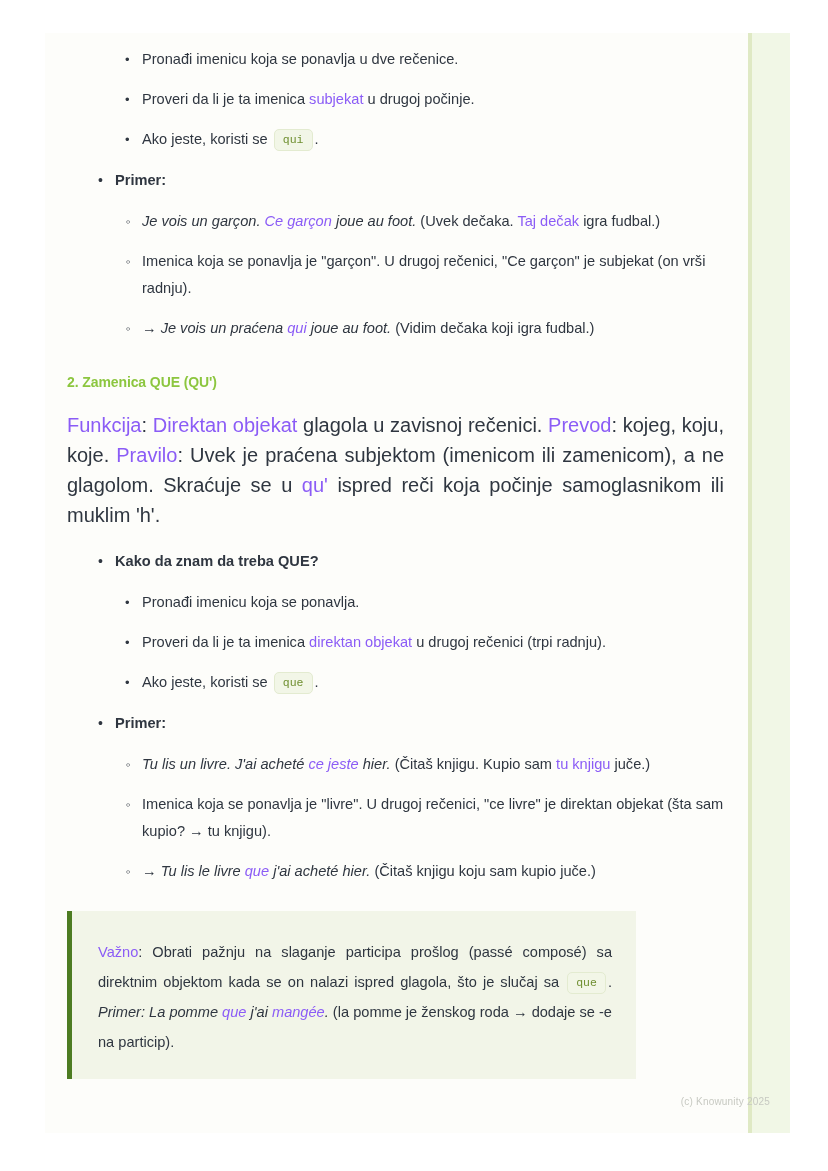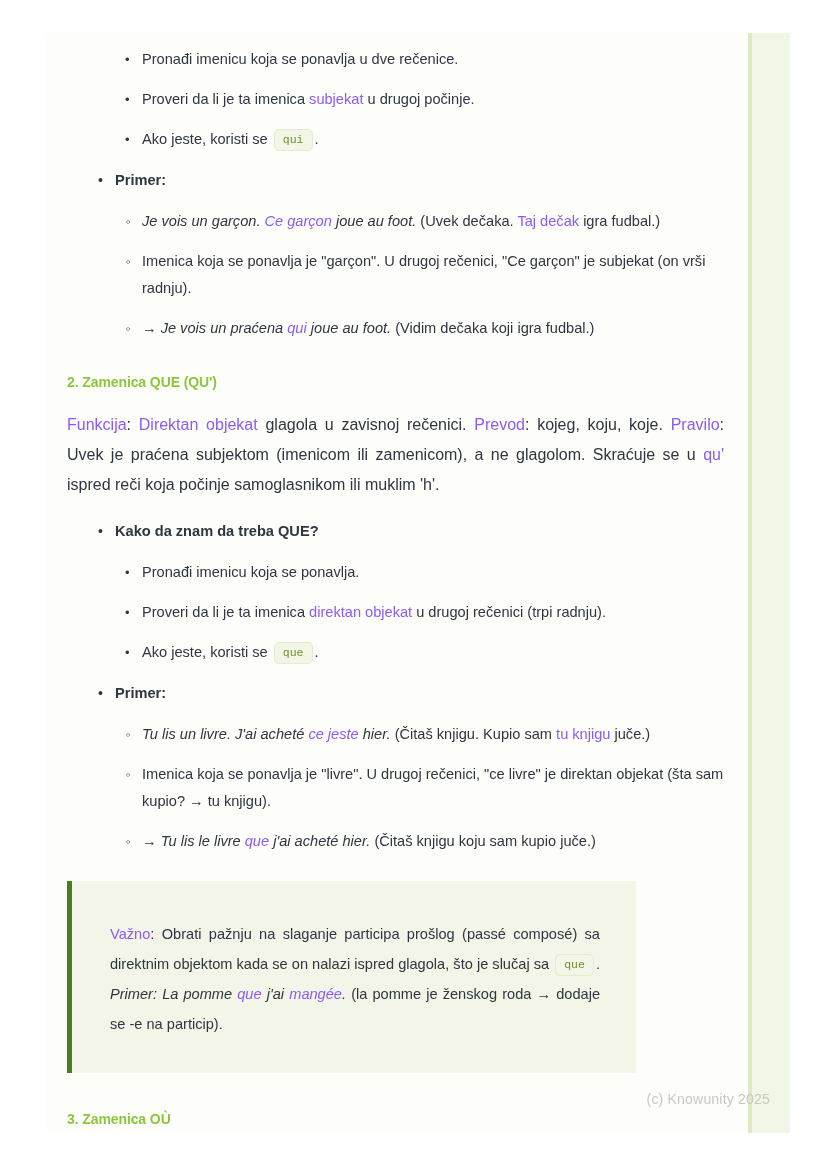--- a/index.html
+++ b/index.html
@@ -102,50 +102,50 @@
     font-size: 14px;
     font-weight: bold;
     margin: 32px 0 20px 0;
     letter-spacing: -0.1px;
   }
   #heading-ou { margin-top: 38px; }
 
   
   .para {
     color: #2f3640;
-    font-size: 16px;
+    font-size: 20px;
     line-height: 30px;
     text-align: justify;
     margin: 0 0 18px 0;
     padding-right: 2px;
   }
 
   
   .callout {
     margin: 26px 0 0 0;
     background: #f2f5e8;
     border-left: 5px solid #4d7c22;
     padding: 26px 24px 22px 26px;
     box-sizing: border-box;
     width: 569px;
   }
   .callout p {
-    margin: 12px;
+    margin: 0;
     color: #2f3640;
     font-size: 14.6px;
     line-height: 30px;
     text-align: justify;
   }
 
   
   #watermark {
     position: absolute;
     right: 20px;
     bottom: 26px;
-    font-size: 14px;
+    font-size: 10px;
     color: #c7c9c2;
     letter-spacing: 0.2px;
     white-space: nowrap;
     z-index: 5;
   }
 </style>
 </head>
 <body>
 
 <div id="page-sheet">
@@ -246,18 +246,17 @@
         <span>→</span>
         <i>Tu lis le livre</i><i>&nbsp;</i><i><b>que</b></i><i>&nbsp;</i><i>j'ai acheté hier.</i>
         <span>(Čitaš knjigu koju sam kupio juče.)</span>
       </li>
     </ul>
 
     <div class="callout">
       <p><b>Važno</b><span>: </span><span>Obrati pažnju na slaganje participa prošlog (passé composé) sa direktnim objektom kada se on nalazi ispred glagola, što je slučaj sa </span><code class="chip">que</code><span>. </span><i>Primer: La pomme </i><i><b>que</b></i><i> j'ai </i><i><b>mangée</b></i><i>.</i><span> (la pomme je ženskog roda → dodaje se -e na particip).</span></p>
     </div>
 
-    <h2 class="h2" id="heading-ou">3. Zamenica OÙ</h2>
 
   </div>
 
   <div id="watermark">(c) Knowunity 2025</div>
 </div>
 
 </body></html>

